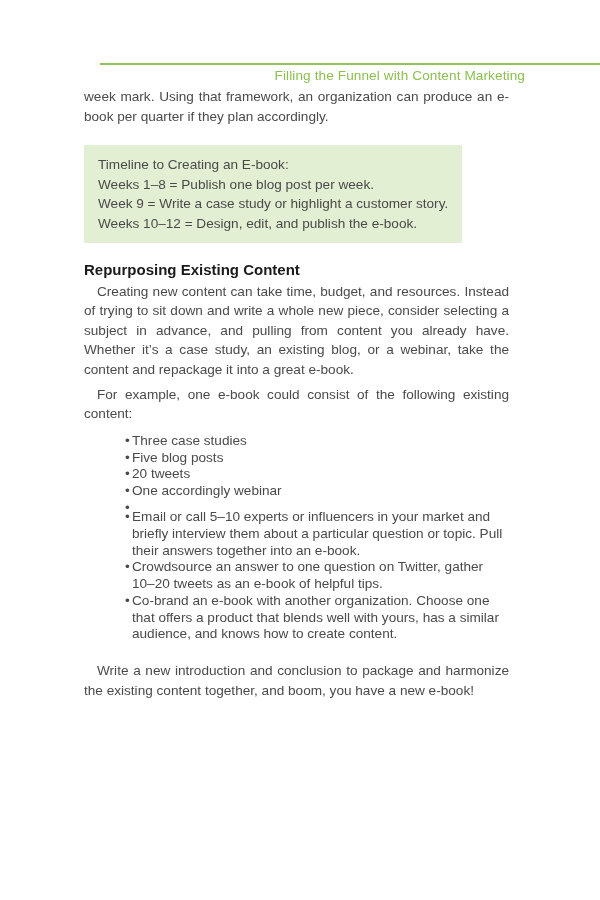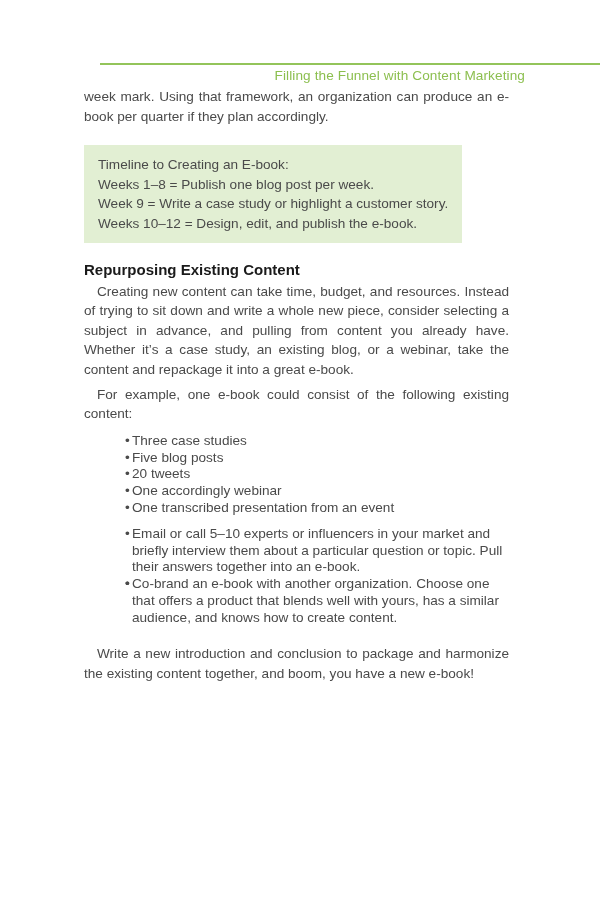--- a/index.html
+++ b/index.html
@@ -57,24 +57,24 @@
 
   <p class="indent">Creating new content can take time, budget, and resources. Instead of trying to sit down and write a whole new piece, consider selecting a subject in advance, and pulling from content you already have. Whether it’s a case study, an existing blog, or a webinar, take the content and repackage it into a great e-book.</p>
   <div class="gap"></div>
   <p class="indent">For example, one e-book could consist of the following existing content:</p>
 
   <ul class="bullets">
     <li><span class="dot">•</span><span>Three case studies</span></li>
     <li><span class="dot">•</span><span>Five blog posts</span></li>
     <li><span class="dot">•</span><span>20 tweets</span></li>
     <li><span class="dot">•</span><span>One accordingly webinar</span></li>
-    <li><span class="dot">•</span><span>One transcribed presentation from an event</span></li>
+    <li><span class="dot">•</span></li>
   </ul>
 
 
   <ul class="ideas">
     <li><span class="dot">•</span><span>Email or call 5–10 experts or influencers in your market and briefly interview them about a particular question or topic. Pull their answers together into an e-book.</span></li>
-    <li><span class="dot">•</span></li>
+    <li><span class="dot">•</span><span>Crowdsource an answer to one question on Twitter, gather 10–20 tweets as an e-book of helpful tips.</span></li>
     <li><span class="dot">•</span><span>Co-brand an e-book with another organization. Choose one that offers a product that blends well with yours, has a similar audience, and knows how to create content.</span></li>
   </ul>
 
   <p class="indent after-list">Write a new introduction and conclusion to package and harmonize the existing content together, and boom, you have a new e-book!</p>
 </div>
 
 </body></html>

